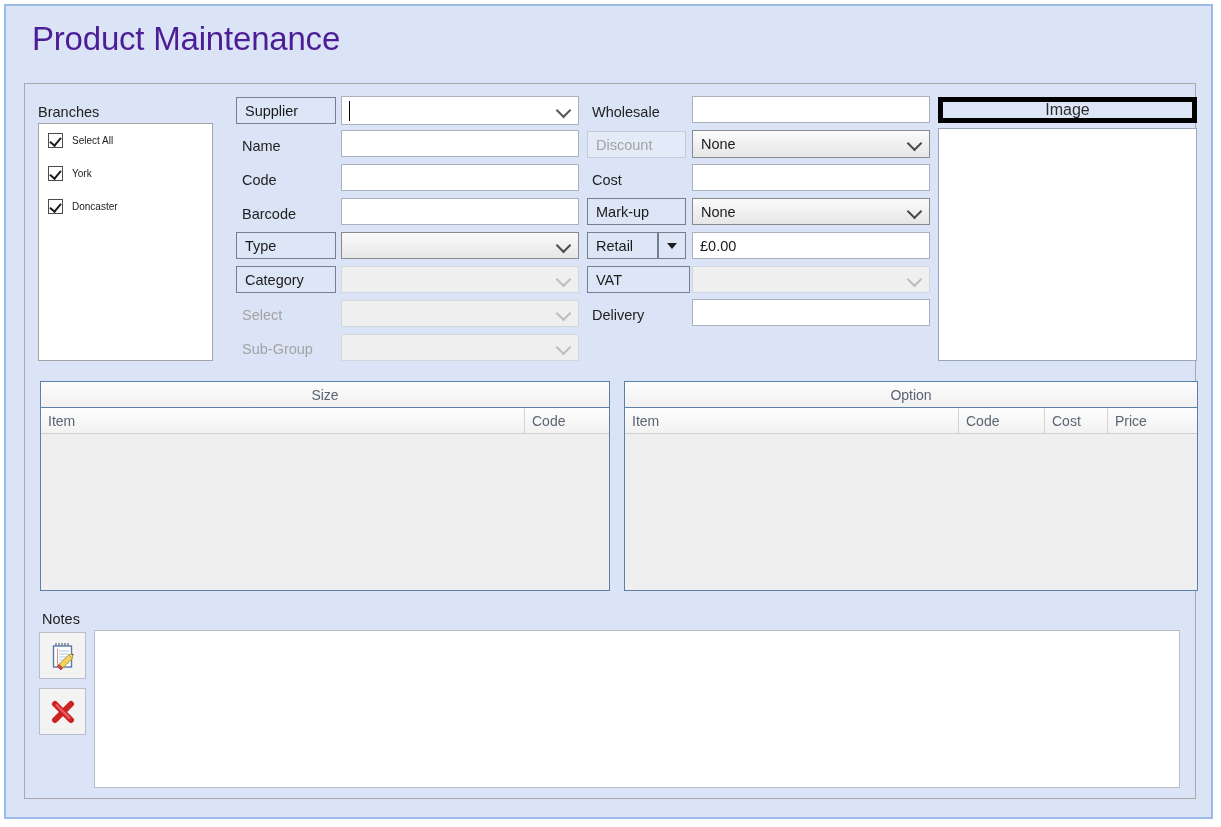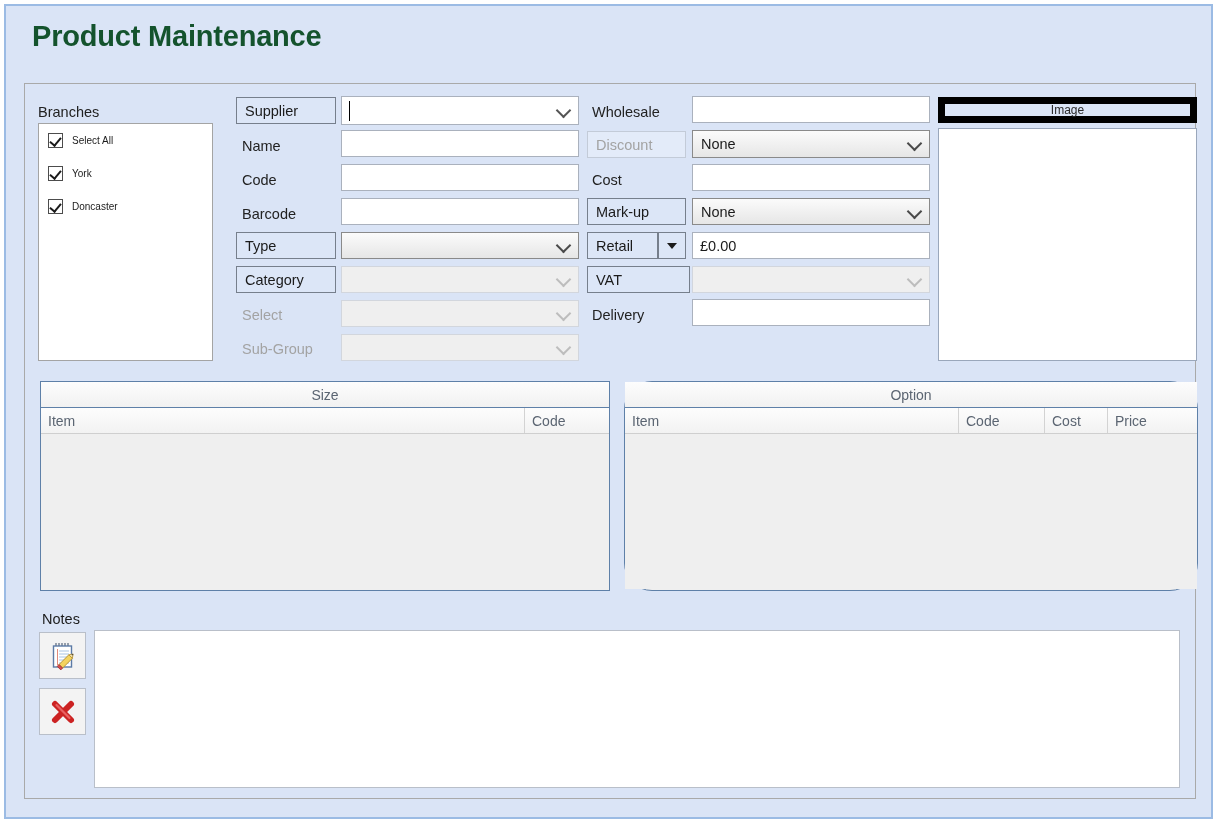--- a/index.html
+++ b/index.html
@@ -29,23 +29,23 @@
     position: absolute;
     left: 0; top: 0; right: 0; bottom: 0;
     background: #dae4f6;
   }
 
   
   #page-title {
     position: absolute;
     left: 26px;
     top: 14px;
-    font-size: 29px;
-    font-weight: bold;
-    color: #14532d;
+    font-size: 33px;
+    font-weight: normal;
+    color: #4c1d95;
     letter-spacing: -0.2px;
   }
 
   
   #tabstrip {
     position: absolute;
     left: 18px;
     top: 52px;
     width: 1170px;
     height: 26px;
@@ -220,22 +220,22 @@
 
   
   #image-header {
     position: absolute;
     left: 932px;
     top: 90px;
     width: 259px;
     height: 26px;
     box-sizing: border-box;
     background: #dce6f7;
-    border: 7px solid #000000;
-    font-size: 12px;
+    border: 5px solid #000000;
+    font-size: 16px;
     color: #2a2a2a;
     display: flex;
     align-items: center;
     justify-content: center;
   }
   #image-box {
     position: absolute;
     left: 932px;
     top: 121px;
     width: 259px;
@@ -423,21 +423,21 @@
 
       <div class="grid" id="grid-size" style="left:15px; top:297px; width:570px; height:210px;">
         <div class="grid-title">Size</div>
         <div class="grid-head">
           <div class="gh" style="width:484px;">Item</div>
           <div class="gh" style="width:84px;">Code</div>
         </div>
         <div class="grid-body" style="height:155px;"></div>
       </div>
 
-      <div class="grid" id="grid-option" style="left:599px; top:297px; width:574px; height:210px;border-radius:28px;">
+      <div class="grid" id="grid-option" style="left:599px; top:297px; width:574px; height:210px;">
         <div class="grid-title">Option</div>
         <div class="grid-head">
           <div class="gh" style="width:334px;">Item</div>
           <div class="gh" style="width:86px;">Code</div>
           <div class="gh" style="width:63px;">Cost</div>
           <div class="gh" style="width:89px;">Price</div>
         </div>
         <div class="grid-body" style="height:155px;"></div>
       </div>
 

